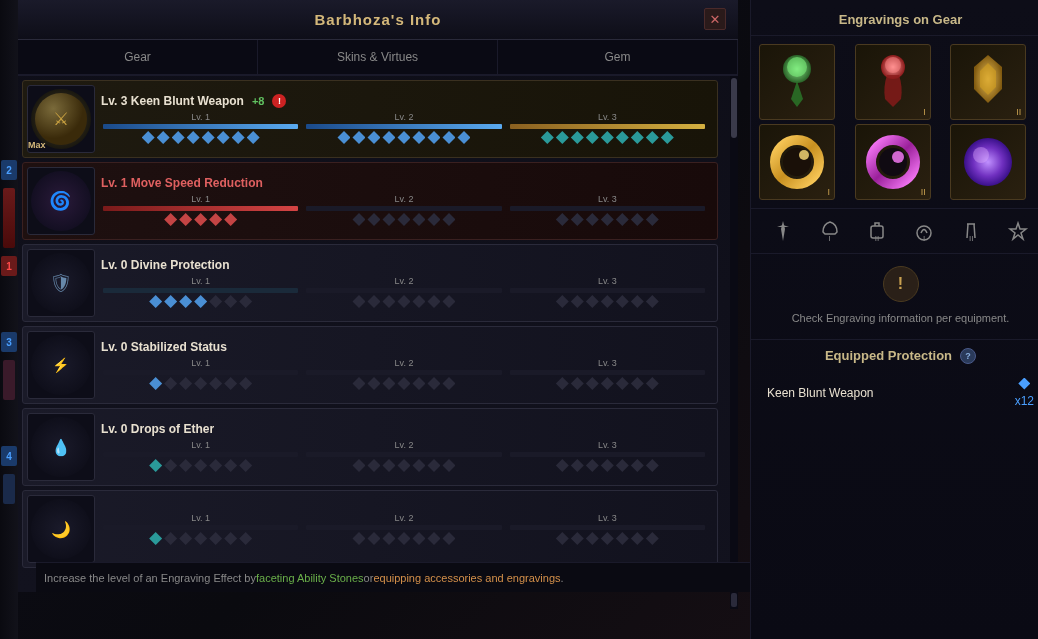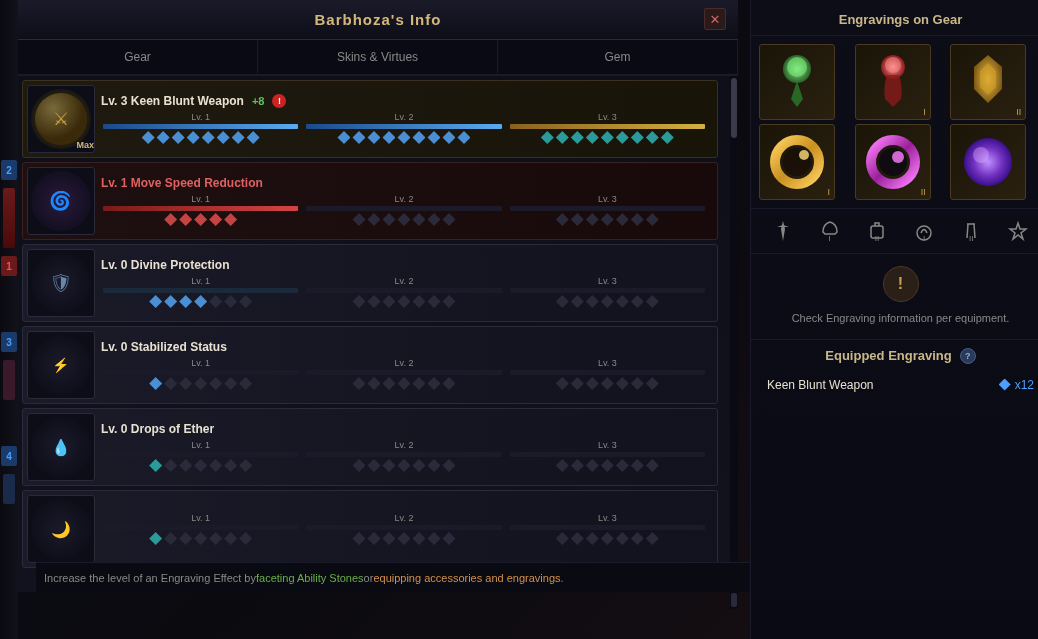--- a/index.html
+++ b/index.html
@@ -179,25 +179,24 @@
 
     .engraving-icon.active-icon .engraving-icon-inner {
       background: radial-gradient(circle, #3a3020 30%, #1a1810 70%);
     }
 
     .engraving-icon-label {
       position: absolute;
       bottom: 2px;
       left: 0;
       right: 0;
-      text-align: right;
+      text-align: left;
       font-size: 9px;
       color: #d4b87a;
       font-weight: bold;
-      padding-left: 24px;
     }
 
     .engraving-details {
       flex: 1;
       padding: 0 6px;
     }
 
     .engraving-title {
       font-size: 12px;
       color: #e8e0d0;
@@ -408,20 +407,21 @@
       font-size: 12px;
       flex: 1;
     }
 
     .equipped-count {
       display: flex;
       align-items: center;
       gap: 4px;
       color: #4a9fff;
       font-size: 12px;
+      flex-direction: column;
     }
 
     .gem-small {
       width: 12px;
       height: 12px;
       clip-path: polygon(50% 0%, 100% 50%, 50% 100%, 0% 50%);
       background: #4a9fff;
     }
 
     
@@ -1024,21 +1024,21 @@
           </svg>
       </div>
     </div>
 
     <div class="info-section">
       <div class="info-icon">!</div>
       <div class="info-text">Check Engraving information per equipment.</div>
     </div>
 
     <div class="equipped-section-title">
-      <span>Equipped Engraving</span>
+      <span>Equipped Protection</span>
       <div class="help-badge">?</div>
     </div>
 
     <div class="equipped-row">
       <span class="equipped-name">Keen Blunt Weapon</span>
       <div class="equipped-count">
         <span class="gem-small"></span>
         <span>x12</span>
       </div>
     </div>

